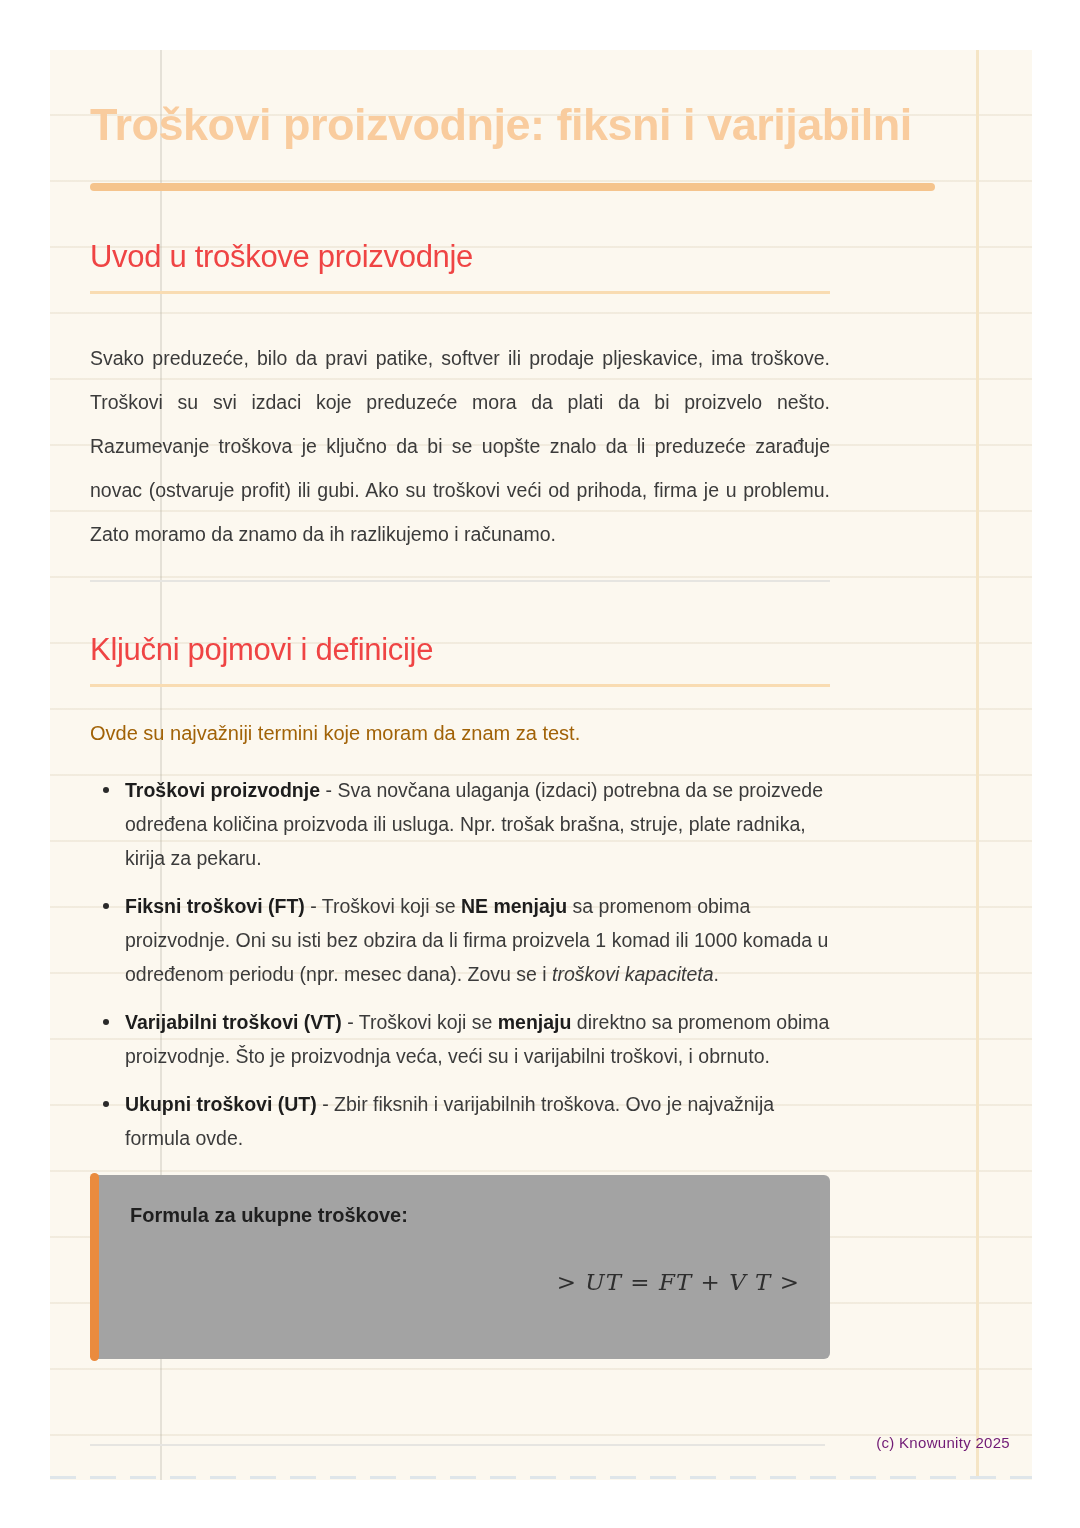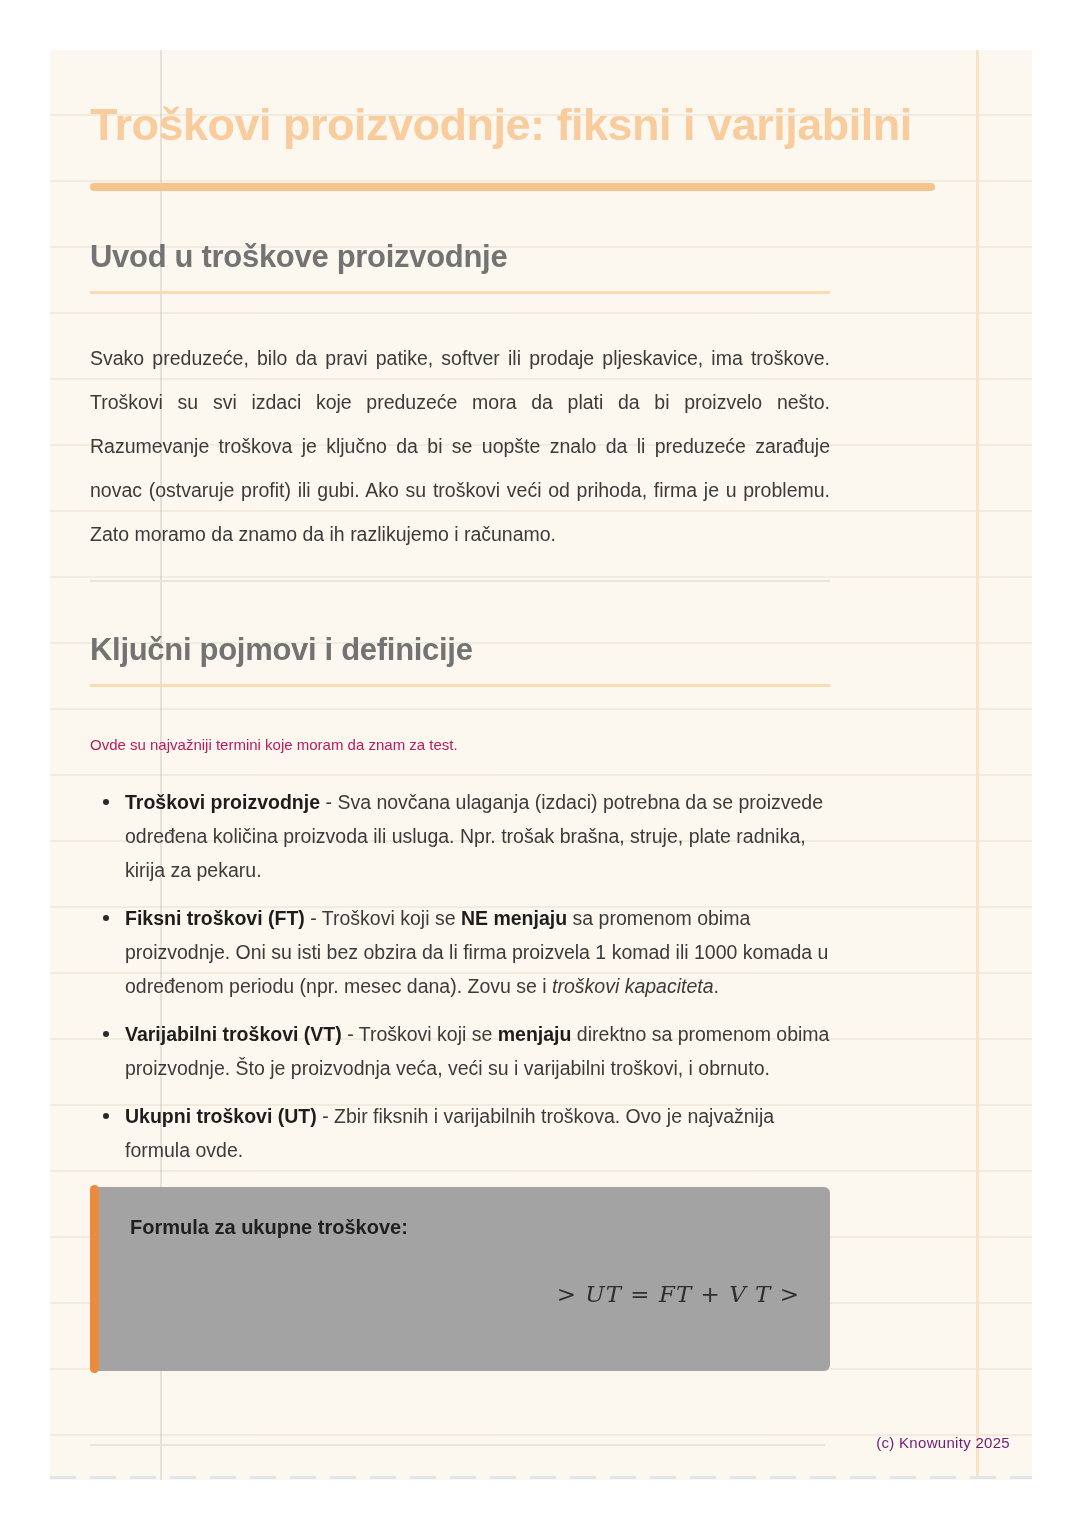--- a/index.html
+++ b/index.html
@@ -38,35 +38,35 @@
   h1.title {
     margin-top:44px; width:845px;
     font-size:45px; line-height:62px; font-weight:800;
     color:#F9CC9E; letter-spacing:-0.5px;
   }
   .title-rule {
     margin-top:27px; width:845px; height:8px;
     background:#F5C48D; border-radius:4px;
   }
   h2.section-heading {
-    font-size:31px; line-height:40px; font-weight:700;
-    color:#737373; letter-spacing:-0.3px;
+    font-size:31px; line-height:40px; font-weight:400;
+    color:#ef4444; letter-spacing:-0.3px;
   }
   .h2-rule { margin-top:14px; width:740px; height:3px; background:#F9DCB2; }
   .sec-intro h2 { margin-top:46px; }
   .sec-terms h2 { margin-top:48px; }
 
   p.body-par {
     margin-top:42px; width:740px;
     font-size:19.5px; line-height:44px; color:#3B3B3B;
     text-align:justify;
   }
   p.lead {
-    margin-top:40px; width:740px;
-    font-size:15px; line-height:36px; color:#be185d;
+    margin-top:28px; width:740px;
+    font-size:20px; line-height:36px; color:#a16207;
   }
   .divider { margin-top:24px; width:740px; height:2px; background:#E6E5E1; }
 
   ul.terms-list { margin-top:22px; width:740px; list-style:none; }
   ul.terms-list li {
     position:relative; padding-left:35px; margin-bottom:14px;
     font-size:19.5px; line-height:34px; color:#3B3B3B;
   }
   .bullet {
     position:absolute; left:13px; top:14px; width:6px; height:6px;

